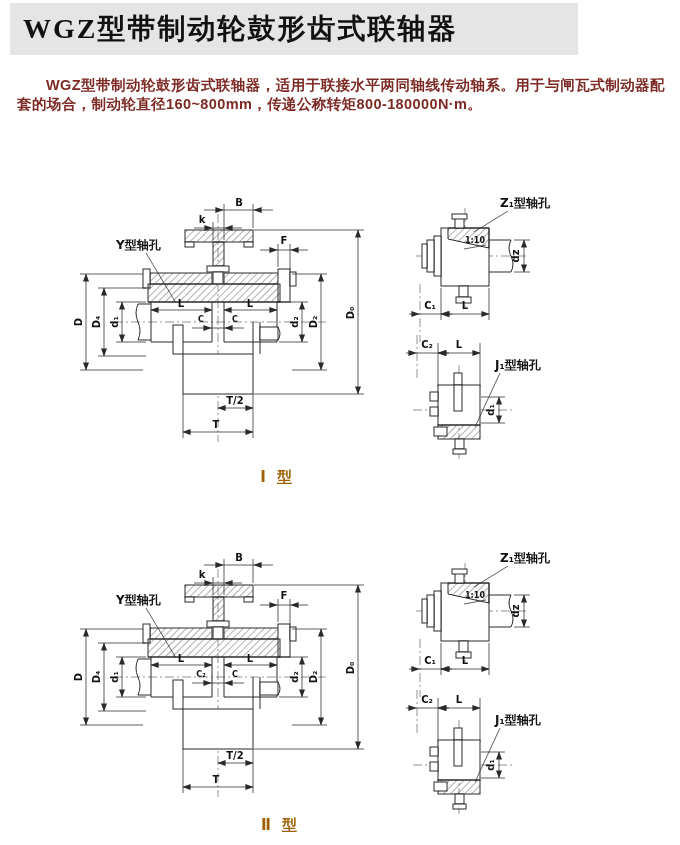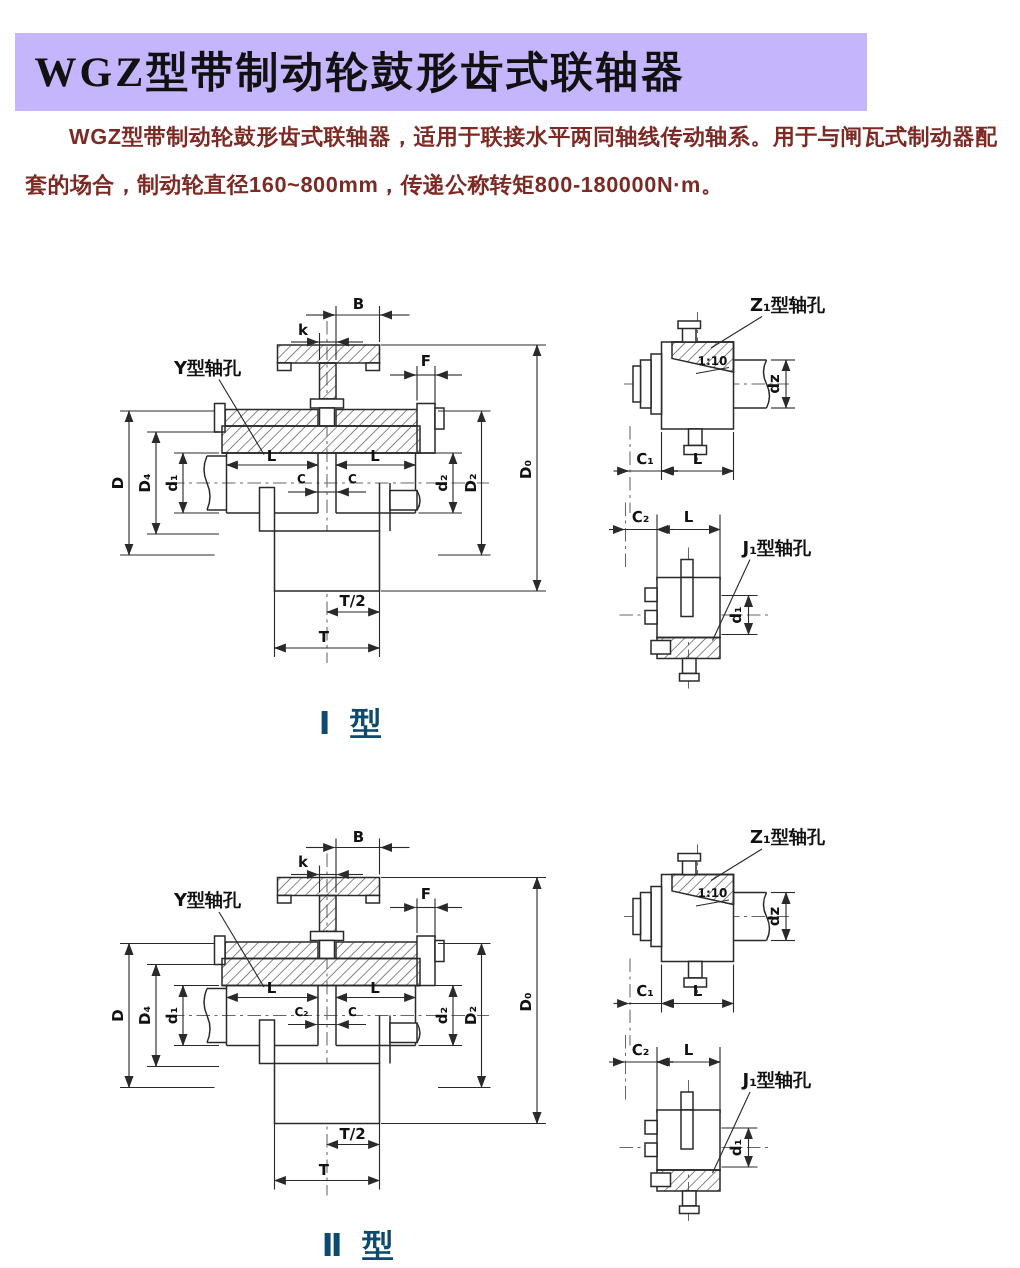--- a/index.html
+++ b/index.html
@@ -9,28 +9,28 @@
   
   .title-bar { position:absolute; left:10px; top:3px; width:568px; height:52px;
     display:flex; align-items:center; padding-left:13px; }
   .title-cn { font-family:"Liberation Serif", serif; font-weight:bold; font-size:28px;
     letter-spacing:2px; color:#111; white-space:nowrap; }
   .title-std { font-family:"Liberation Serif", serif; font-size:16px; font-weight:bold;
     color:#222; margin-left:12px; white-space:nowrap; }
 
   
   .intro { position:absolute; left:17px; top:76px; width:648px;
-    font-size:14.5px; font-weight:bold; line-height:32px; letter-spacing:0.4px;
+    font-size:14.5px; font-weight:bold; line-height:19px; letter-spacing:0.4px;
     text-align:justify; }
   .intro p { text-indent:2em; }
 
   
   svg.fig { position:absolute; overflow:visible; }
-  .fig-caption { position:absolute; width:120px; text-align:center;
-    font-family:"DejaVu Sans", sans-serif; font-size:21px; font-weight:bold; color:#0c4a6e;
+  .fig-caption { position:absolute; width:120px; text-align:right;
+    font-family:"DejaVu Sans", sans-serif; font-size:15px; font-weight:bold; color:#a16207;
     letter-spacing:3px; }
 
   
   .gm { stroke:#2a2a2a; stroke-width:1; fill:none; }
   .gm rect { fill:#ffffff; }
   .gm .h { fill:url(#hat); }
   .gm .d { stroke-width:0.75; }
   .gm .cl { stroke:#666; stroke-width:0.7; stroke-dasharray:9 3 2 3; }
   text.dl { font-family:"DejaVu Sans", sans-serif; font-size:10px; font-weight:bold;
     fill:#111; text-anchor:middle; stroke:none; }
@@ -191,21 +191,21 @@
       <line class="d" x1="95" y1="38" x2="70" y2="92"></line>
       <line class="d" x1="76" y1="62" x2="100" y2="62"></line>
       <line class="d" x1="76" y1="88" x2="100" y2="88"></line>
       <line class="d" x1="94" y1="62" x2="94" y2="88" marker-start="url(#arr)" marker-end="url(#arr)"></line>
     </g>
   </defs>
 </svg>
 
 <div class="page">
 
-  <div class="title-bar" style="background: #c4b5fd; margin-top: 19px;">
+  <div class="title-bar" style="background: #e5e5e5;">
     <span class="title-cn">WGZ型带制动轮鼓形齿式联轴器</span>
   </div>
 
   <div class="intro" style="color: rgb(125, 42, 36);">
     <p>WGZ型带制动轮鼓形齿式联轴器，适用于联接水平两同轴线传动轴系。用于与闸瓦式制动器配套的场合，制动轮直径160~800mm，传递公称转矩800-180000N·m。</p>
   </div>
 
   <svg class="fig" style="left:58px;top:182px" width="340" height="310" viewBox="0 0 340 310">
     <use href="#g-main"></use>
     <text class="dl" x="181" y="24">B</text>

